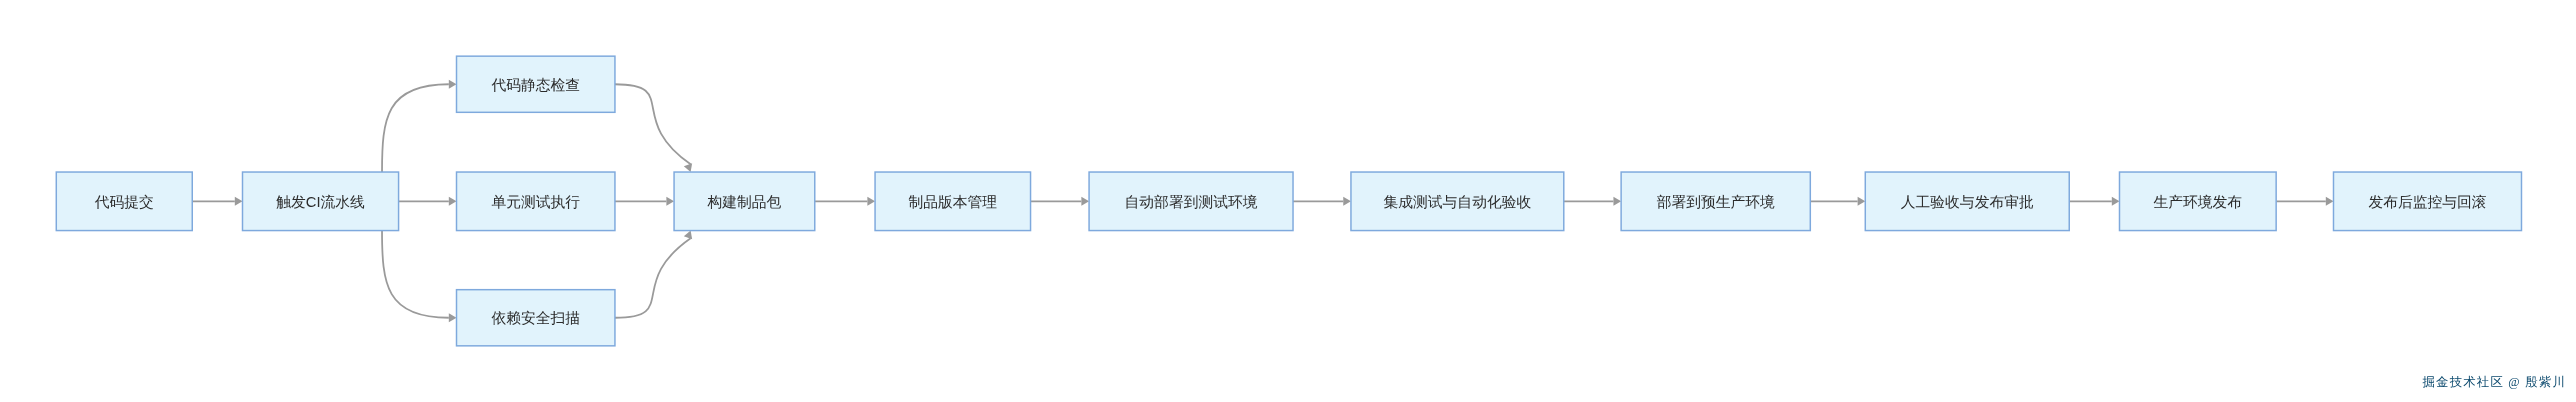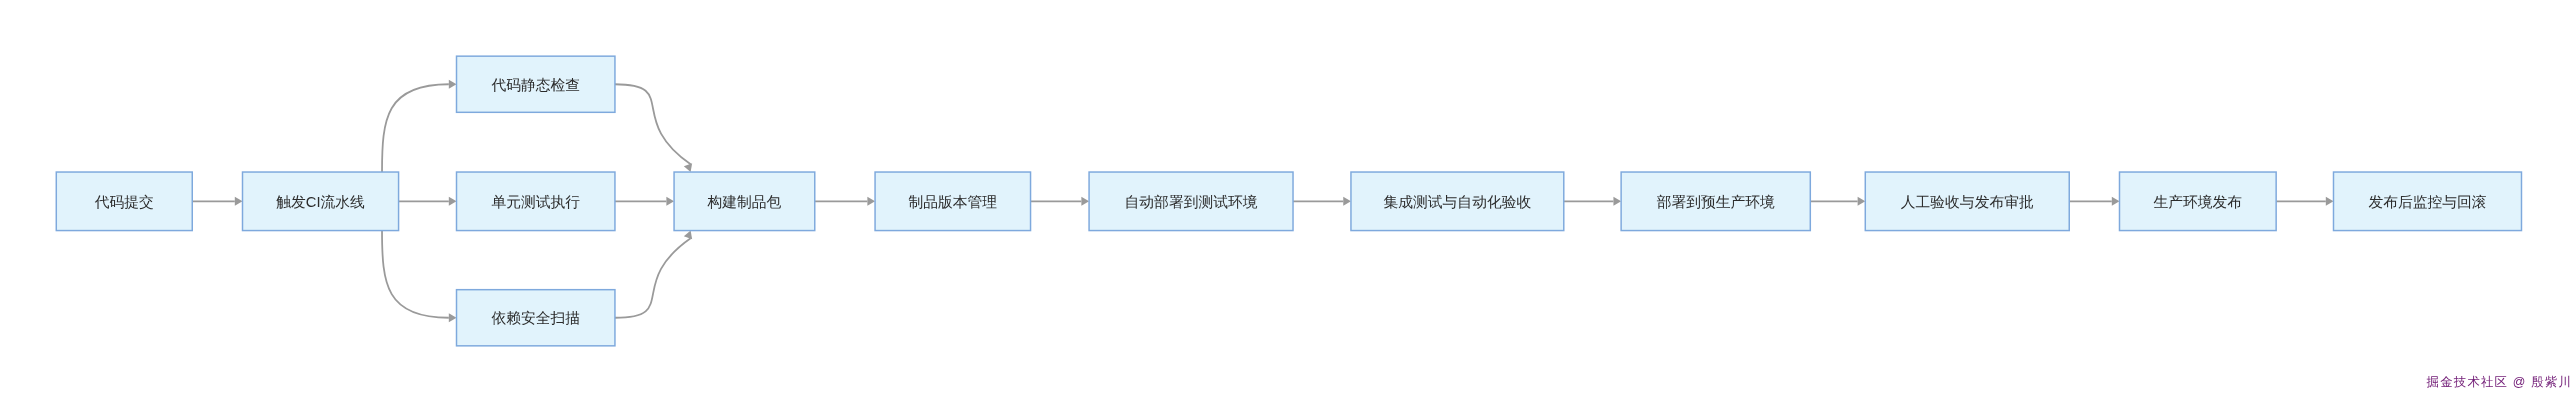--- a/index.html
+++ b/index.html
@@ -5,22 +5,22 @@
   html,body{margin:0;padding:0;background:#ffffff;}
   body{width:2576px;height:402px;overflow:hidden;
        font-family:"Liberation Sans","DejaVu Sans",sans-serif;}
   #canvas{position:relative;width:2576px;height:402px;background:#ffffff;}
   svg#flow{position:absolute;left:0;top:0;width:2576px;height:402px;display:block;}
   .node-rect{fill:#e1f3fc;stroke:#7ea9dd;stroke-width:2.5;}
   .node-label{font-family:"Liberation Sans","DejaVu Sans",sans-serif;
               font-size:25px;fill:#2b2b2b;text-anchor:middle;dominant-baseline:central;}
   .edge-path{fill:none;stroke:#9a9a9a;stroke-width:3;}
   .edge-head{fill:#9a9a9a;stroke:none;}
-  .watermark{position:absolute;right:4px;bottom:10.6px;font-size:12.4px;color:#701a75;
-             letter-spacing:1.2px;font-family:Liberation Sans, sans-serif;
+  .watermark{position:absolute;right:10px;bottom:10.6px;font-size:12.4px;color:#0c4a6e;
+             letter-spacing:1.2px;font-family:Liberation Serif, serif;
              white-space:nowrap;user-select:none;}
 </style>
 </head>
 <body>
 
 <div id="canvas">
 
   <svg id="flow" viewBox="0 0 4357 680" xmlns="http://www.w3.org/2000/svg">
     <g id="edge-layer">
         <path class="edge-path" d="M 325 340.5 L 397 340.5"></path>

